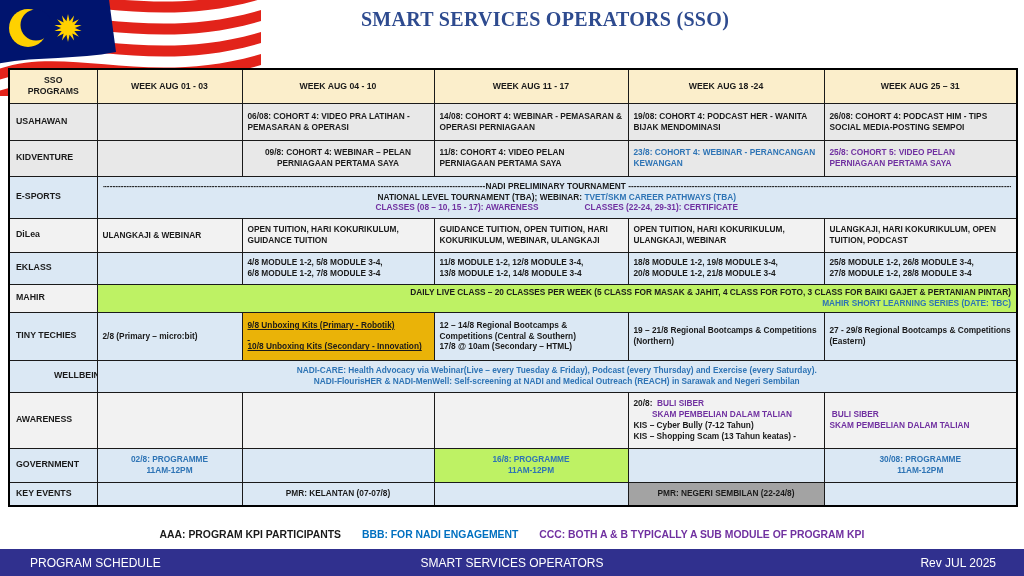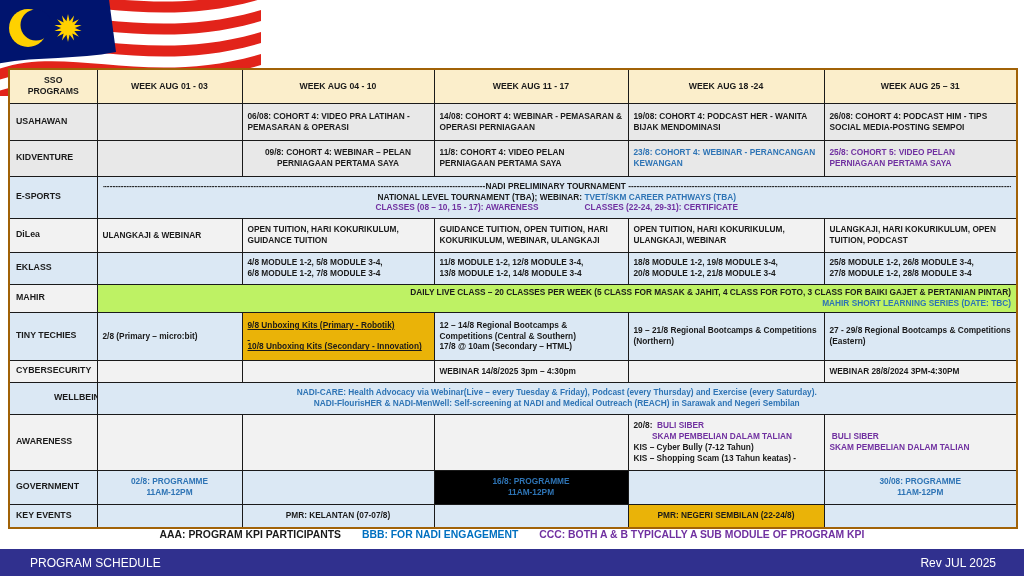--- a/index.html
+++ b/index.html
@@ -4,21 +4,21 @@
 <style>
   html,body{margin:0;padding:0}
   body{width:1024px;height:576px;position:relative;background:#fff;overflow:hidden;
        font-family:"Liberation Sans",sans-serif;}
   #flag{position:absolute;left:-4px;top:-4px;z-index:0}
   .titlebox{position:absolute;left:66px;top:6px;width:958px;text-align:center;z-index:1;
     font-family:"Liberation Serif",serif;font-weight:bold;font-size:20px;line-height:1.38;letter-spacing:.3px}
   .t-blue{color:#2E4B8F}
   .t-red{color:#C00000}
   table#sched{position:absolute;left:8px;top:68px;width:1008px;z-index:1;border-collapse:collapse;
-    table-layout:fixed;border:2px solid #a16207;background:#fff}
+    table-layout:fixed;border:2px solid #000000;background:#fff}
   #sched th,#sched td{border:1px solid #1a1a1a;padding:1px 5px;vertical-align:middle;
     font-size:8.3px;font-weight:bold;line-height:1.3;overflow:hidden;color:#1a1a1a}
   #sched th{background:#FBEECB;font-size:8.7px;text-align:center}
   #sched th.progh span{display:block;max-width:58px;margin:0 auto}
   #sched td.prog{font-size:8.8px;text-align:left;padding-left:6px}
   .clip{display:flex;justify-content:center;white-space:nowrap;overflow:hidden}
   .legend{position:absolute;left:0;top:529px;width:1024px;text-align:center;z-index:1;
     font-size:10.4px;font-weight:bold;white-space:nowrap}
   .legend span{margin:0 9px}
   .lg-a{color:#1a1a1a}.lg-b{color:#0070C0}.lg-c{color:#7030A0}
@@ -41,20 +41,21 @@
     <path d="M0,4 C30,-2 70,2 112,-4 L120,56 C80,64 40,60 0,68 Z" fill="#00146E"></path>
     <circle cx="32" cy="32" r="19" fill="#FFD100"></circle>
     <circle cx="40" cy="29" r="15.5" fill="#00146E"></circle>
     <g transform="translate(30,-6)">
       <polygon fill="#FFD100" points="42,24 43.6,31.2 48.1,25.4 46.4,32.5 52.9,29.3 48.3,35 55.6,34.9 49,38 55.6,41.1 48.3,41 52.9,46.7 46.4,43.5 48.1,50.6 43.6,44.8 42,52 40.4,44.8 35.9,50.6 37.6,43.5 31.1,46.7 35.7,41 28.4,41.1 35,38 28.4,34.9 35.7,35 31.1,29.3 37.6,32.5 35.9,25.4 40.4,31.2"></polygon>
     </g>
   </g>
 </svg>
 
 <div class="titlebox">
+  <div class="t-blue">SMART SERVICES OPERATORS (SSO)</div>
 </div>
 
 <table id="sched">
   <colgroup>
     <col style="width:88px">
       <col style="width:145px">
       <col style="width:192px">
     <col style="width:194px">
       <col style="width:196px">
       <col style="width:193px">
@@ -173,32 +174,20 @@
           <div><span style="color: rgb(26, 26, 26);">12 – 14/8 Regional Bootcamps &amp; Competitions (Central &amp; Southern)</span></div>
           <div><span style="color: rgb(26, 26, 26);">17/8 @ 10am (Secondary – HTML)</span></div>
         </td>
         <td style="background: rgb(219, 232, 244); text-align: left;">
           <div><span style="color: rgb(26, 26, 26);">19 – 21/8 Regional Bootcamps &amp; Competitions (Northern)</span></div>
         </td>
         <td style="background: rgb(219, 232, 244); text-align: left;">
           <div><span style="color: rgb(26, 26, 26);">27 - 29/8 Regional Bootcamps &amp; Competitions (Eastern)</span></div>
         </td>
       </tr>
-      <tr style="height: 22px;">
-        <td class="prog" style="background: rgb(242, 242, 242);">CYBERSECURITY</td>
-        <td style="background: rgb(242, 242, 242); text-align: left;"></td>
-        <td style="background: rgb(242, 242, 242); text-align: left;"></td>
-        <td style="background: rgb(242, 242, 242); text-align: left;">
-          <div><span style="color: rgb(26, 26, 26);">WEBINAR 14/8/2025 3pm – 4:30pm</span></div>
-        </td>
-        <td style="background: rgb(242, 242, 242); text-align: left;"></td>
-        <td style="background: rgb(242, 242, 242); text-align: left;">
-          <div><span style="color: rgb(26, 26, 26);">WEBINAR 28/8/2024 3PM-4:30PM</span></div>
-        </td>
-      </tr>
       <tr style="height: 32px;">
         <td class="prog" style="background: rgb(219, 232, 244); padding-left: 44px;">WELLBEING</td>
         <td colspan="5" style="background: rgb(219, 232, 244); text-align: center;">
           <div><span style="color: rgb(46, 116, 181);">NADI-CARE: Health Advocacy via Webinar(Live – every Tuesday &amp; Friday), Podcast (every Thursday) and Exercise (every Saturday).</span></div>
           <div><span style="color: rgb(46, 116, 181);">NADI-FlourisHER &amp; NADI-MenWell: Self-screening at NADI and Medical Outreach (REACH) in Sarawak and Negeri Sembilan</span></div>
         </td>
       </tr>
       <tr style="height: 56px;">
         <td class="prog" style="background: rgb(242, 242, 242);">AWARENESS</td>
         <td style="background: rgb(242, 242, 242); text-align: left;"></td>
@@ -215,47 +204,48 @@
           <div><span style="color: rgb(112, 48, 160);">SKAM PEMBELIAN DALAM TALIAN</span></div>
         </td>
       </tr>
       <tr style="height: 34px;">
         <td class="prog" style="background: rgb(219, 232, 244);">GOVERNMENT</td>
         <td style="background: rgb(219, 232, 244); text-align: center;">
           <div><span style="color: rgb(46, 116, 181);">02/8: PROGRAMME</span></div>
           <div><span style="color: rgb(46, 116, 181);">11AM-12PM</span></div>
         </td>
         <td style="background: rgb(219, 232, 244); text-align: center;"></td>
-        <td style="background: #000000; text-align: center;">
+        <td style="background: #bef264; text-align: center;">
           <div><span style="color: rgb(46, 116, 181);">16/8: PROGRAMME</span></div>
           <div><span style="color: rgb(46, 116, 181);">11AM-12PM</span></div>
         </td>
         <td style="background: rgb(219, 232, 244); text-align: center;"></td>
         <td style="background: rgb(219, 232, 244); text-align: center;">
           <div><span style="color: rgb(46, 116, 181); text-align: center;">30/08: PROGRAMME</span></div>
           <div><span style="color: rgb(46, 116, 181);">11AM-12PM</span></div>
         </td>
       </tr>
       <tr style="height: 24px;">
         <td class="prog" style="background: rgb(219, 232, 244);">KEY EVENTS</td>
         <td style="background: rgb(219, 232, 244); text-align: center;"></td>
         <td style="background: rgb(219, 232, 244); text-align: center;">
           <div><span style="color: rgb(26, 26, 26);">PMR: KELANTAN (07-07/8)</span></div>
         </td>
         <td style="background: rgb(219, 232, 244); text-align: center;"></td>
-        <td style="background: #eab308; text-align: center; margin-left: 47px;">
+        <td style="background: #a3a3a3; text-align: center; margin-left: 47px;">
           <div><span style="color: rgb(26, 26, 26);">PMR: NEGERI SEMBILAN (22-24/8)</span></div>
         </td>
         <td style="background: rgb(219, 232, 244); text-align: center;"></td>
       </tr>
     </tbody>
 </table>
 
 <div class="legend">
   <span class="lg-a">AAA: PROGRAM KPI PARTICIPANTS</span>
   <span class="lg-b">BBB:  FOR NADI ENGAGEMENT</span>
   <span class="lg-c">CCC:  BOTH  A &amp; B  TYPICALLY A SUB MODULE OF PROGRAM KPI</span>
 </div>
 
 <div class="bar">
   <span class="l">PROGRAM SCHEDULE</span>
+  <span class="c">SMART SERVICES OPERATORS</span>
   <span class="r">Rev  JUL 2025</span>
 </div>
 
 </body></html>

